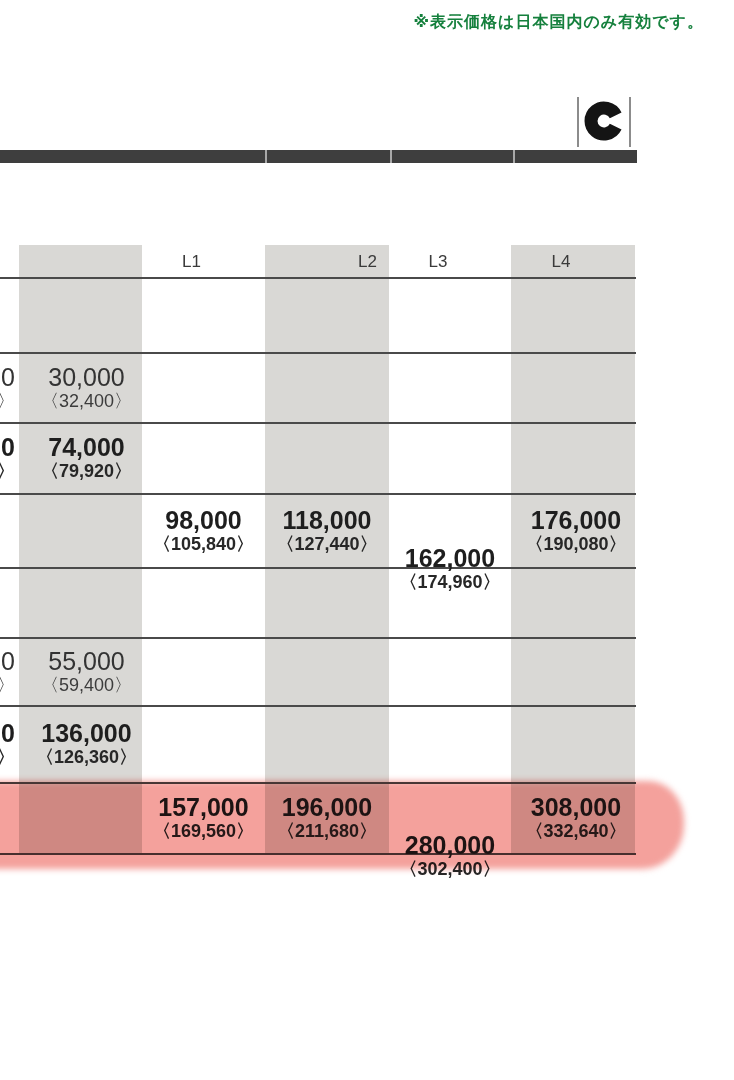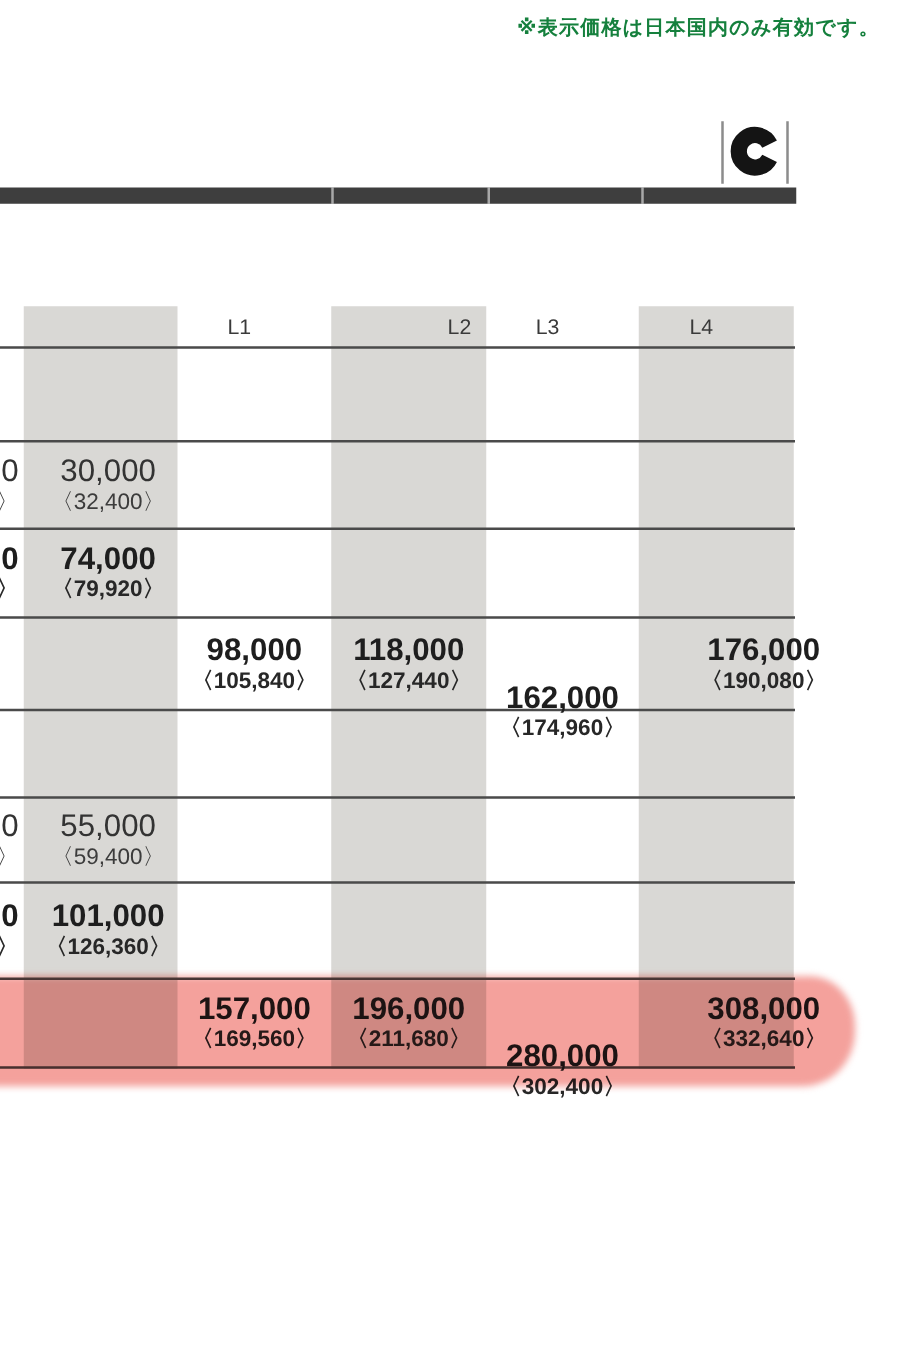--- a/index.html
+++ b/index.html
@@ -42,21 +42,21 @@
   .cell .main{font-size:25px;line-height:28px;color:#333;white-space:nowrap;}
   .cell .sub{font-size:18px;line-height:21px;color:#3c3c3c;white-space:nowrap;}
   .cell.bold .main{font-weight:700;color:#1e1e1e;}
   .cell.bold .sub{font-weight:700;color:#272727;}
 
   
   .cell.c-f6{left:19px;width:123px;padding-left:12px;box-sizing:border-box;}
   .cell.c-l1{left:142px;width:123px;}
   .cell.c-l2{left:265px;width:124px;}
   .cell.c-l3{left:389px;width:122px;margin-top:38px;}
-  .cell.c-l4{left:511px;width:130px;padding-left:35px;}
+  .cell.c-l4{left:511px;width:130px;}
   .cell.c-left{left:-40px;width:56px;align-items:flex-end;text-align:right;padding-right:1px;
                box-sizing:border-box;}
 
   
   .r2{top:109px;height:66px;}
   .r3{top:179px;height:67px;}
   .r4{top:250px;height:70px;}
   .r6{top:394px;height:64px;}
   .r7{top:462px;height:73px;}
   .r8{top:539px;height:67px;}
@@ -152,21 +152,21 @@
     <div class="cell c-f6 r6">
       <div class="main">55,000</div>
       <div class="sub">〈59,400〉</div>
     </div>
 
     <div class="cell c-left r7 bold">
       <div class="main">0</div>
       <div class="sub">0〉</div>
     </div>
     <div class="cell c-f6 r7 bold">
-      <div class="main">101,000</div>
+      <div class="main">136,000</div>
       <div class="sub">〈126,360〉</div>
     </div>
 
     <div class="cell c-l1 r8 bold">
       <div class="main">157,000</div>
       <div class="sub">〈169,560〉</div>
     </div>
     <div class="cell c-l2 r8 bold">
       <div class="main">196,000</div>
       <div class="sub">〈211,680〉</div>

